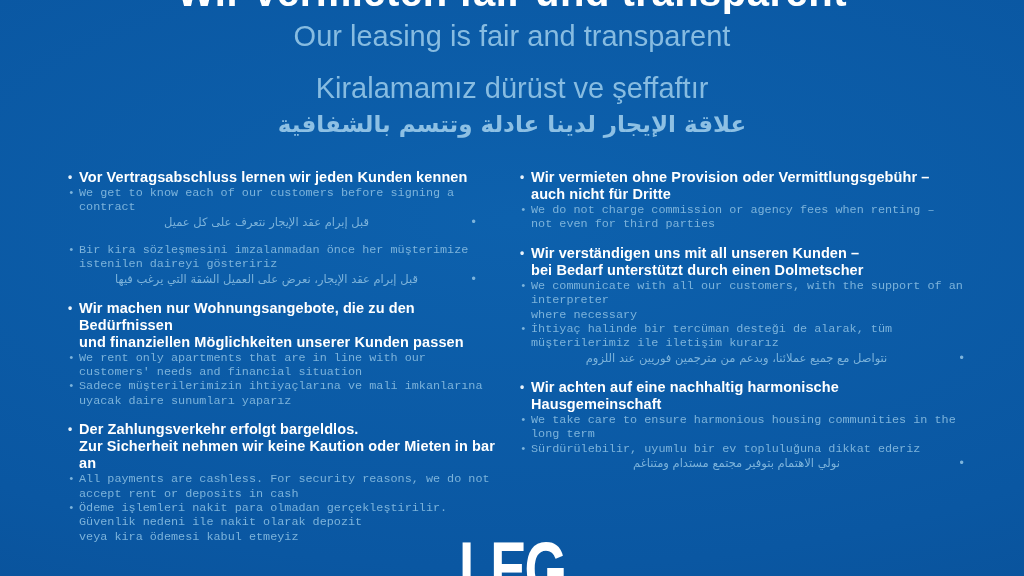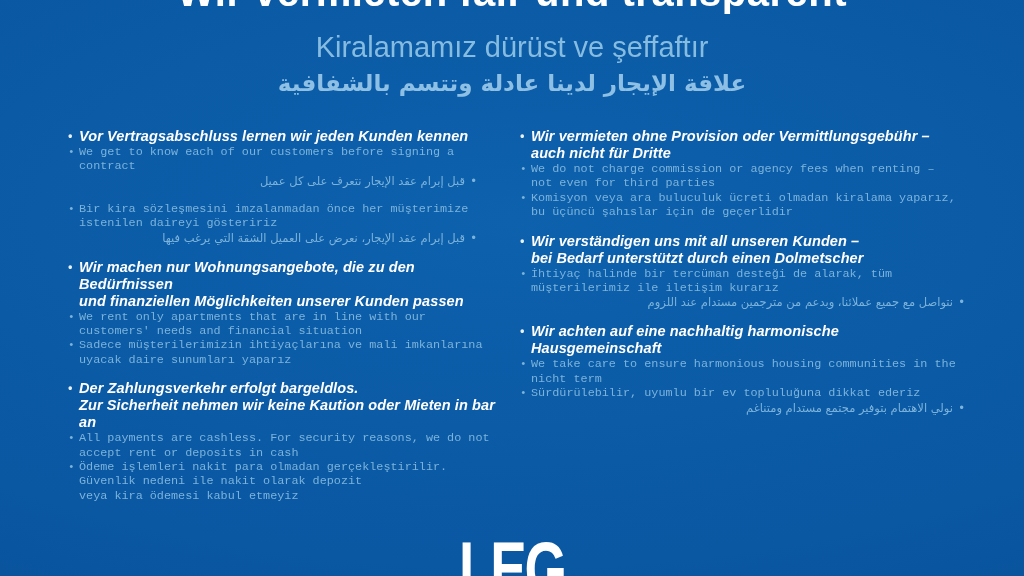--- a/index.html
+++ b/index.html
@@ -33,29 +33,29 @@
     gap: 22px;
   }
   .col { display: block; }
   .col-left  { width: 430px; }
   .col-right { width: 445px; }
   .block { margin-bottom: 13px; }
   .line { position: relative; padding-left: 11px; white-space: pre-line; }
   .line::before { content: "\2022"; position: absolute; left: 0; top: 0; }
   .de-line {
     color: #ffffff; font-weight: bold;
-    font-size: 14.5px; line-height: 17px; letter-spacing: 0.1px; font-style: italic;
+    font-size: 14.5px; line-height: 17px; letter-spacing: 0.1px;
   }
   .de-line::before { font-size: 12px; color: #e8f2fa; }
   .body-line {
     color: #7cb3db; font-size: 11.8px; line-height: 14.4px; font-family: Liberation Mono, monospace;
   }
   .body-line::before { font-size: 11px; }
   .ar-line {
-    direction: rtl; text-align: right;
+    direction: rtl; text-align: center;
     padding-left: 0; padding-right: 12px;
     color: #7cb3db; font-size: 11.5px; line-height: 15px;
     font-family: "DejaVu Sans", sans-serif;
   }
   .ar-line::before { left: auto; right: 0; }
   .col-left .ar-line { margin-right: 21px; }
   .logo {
     position: absolute;
     left: 50%; top: 531px;
     transform: translateX(-50%) scaleX(0.72);
@@ -63,20 +63,21 @@
     font-size: 76px; font-weight: bold; line-height: 1;
     color: #ffffff; letter-spacing: -3px;
   }
 </style>
 </head>
 <body>
 
 <div class="poster">
   <div class="header">
     <div class="h-de">Wir vermieten fair und transparent</div>
+    <div class="h-en">Our leasing is fair and transparent</div>
     <div class="h-tr">Kiralamamız dürüst ve şeffaftır</div>
     <div class="h-ar" dir="rtl">علاقة الإيجار لدينا عادلة وتتسم بالشفافية</div>
   </div>
 
   <div class="columns">
     <section class="col col-left" id="col-left">
         <div class="block">
           <div class="line de-line">Vor Vertragsabschluss lernen wir jeden Kunden kennen</div>
           <div class="line body-line">We get to know each of our customers before signing a contract</div>
           <div class="line ar-line" dir="rtl">قبل إبرام عقد الإيجار نتعرف على كل عميل</div>
@@ -98,33 +99,33 @@
           <div class="line body-line">Ödeme işlemleri nakit para olmadan gerçekleştirilir. Güvenlik nedeni ile nakit olarak depozit
 veya kira ödemesi kabul etmeyiz</div>
         </div>
       </section>
     <section class="col col-right" id="col-right">
         <div class="block">
           <div class="line de-line">Wir vermieten ohne Provision oder Vermittlungsgebühr –
 auch nicht für Dritte</div>
           <div class="line body-line">We do not charge commission or agency fees when renting –
 not even for third parties</div>
-          <div class="line body-line">Komisyon veya ara buluculuk ücreti olmadan kiralama yaparız,
-bu üçüncü şahıslar için de geçerlidir</div>
         </div>
         <div class="block">
           <div class="line de-line">Wir verständigen uns mit all unseren Kunden –
 bei Bedarf unterstützt durch einen Dolmetscher</div>
+          <div class="line body-line">We communicate with all our customers, with the support of an interpreter
+where necessary</div>
           <div class="line body-line">İhtiyaç halinde bir tercüman desteği de alarak, tüm müşterilerimiz ile iletişim kurarız</div>
-          <div class="line ar-line" dir="rtl">نتواصل مع جميع عملائنا، وبدعم من مترجمين مستدام عند اللزوم</div>
+          <div class="line ar-line" dir="rtl">نتواصل مع جميع عملائنا، وبدعم من مترجمين فوريين عند اللزوم</div>
         </div>
         <div class="block">
           <div class="line de-line">Wir achten auf eine nachhaltig harmonische
 Hausgemeinschaft</div>
-          <div class="line body-line">We take care to ensure harmonious housing communities in the nicht term</div>
+          <div class="line body-line">We take care to ensure harmonious housing communities in the long term</div>
           <div class="line body-line">Sürdürülebilir, uyumlu bir ev topluluğuna dikkat ederiz</div>
           <div class="line ar-line" dir="rtl">نولي الاهتمام بتوفير مجتمع مستدام ومتناغم</div>
         </div>
       </section>
   </div>
 
   <div class="logo">LEG</div>
 </div>
 
 </body></html>

